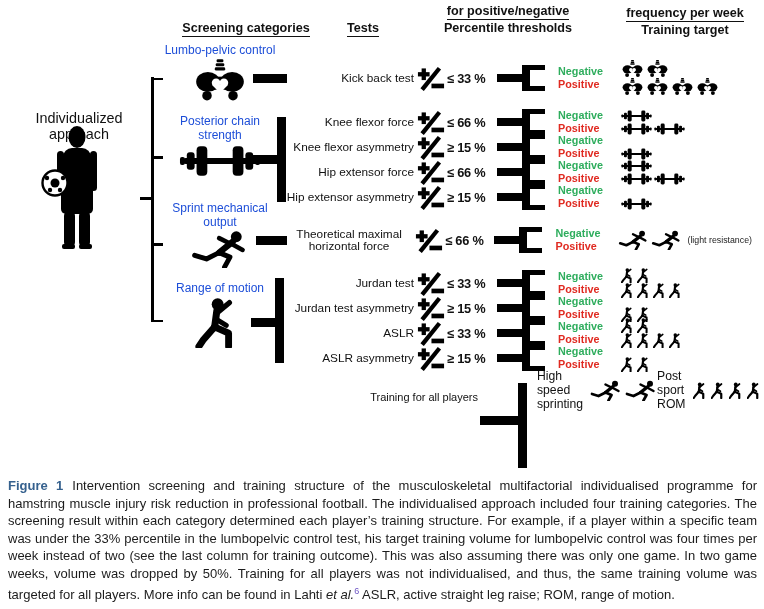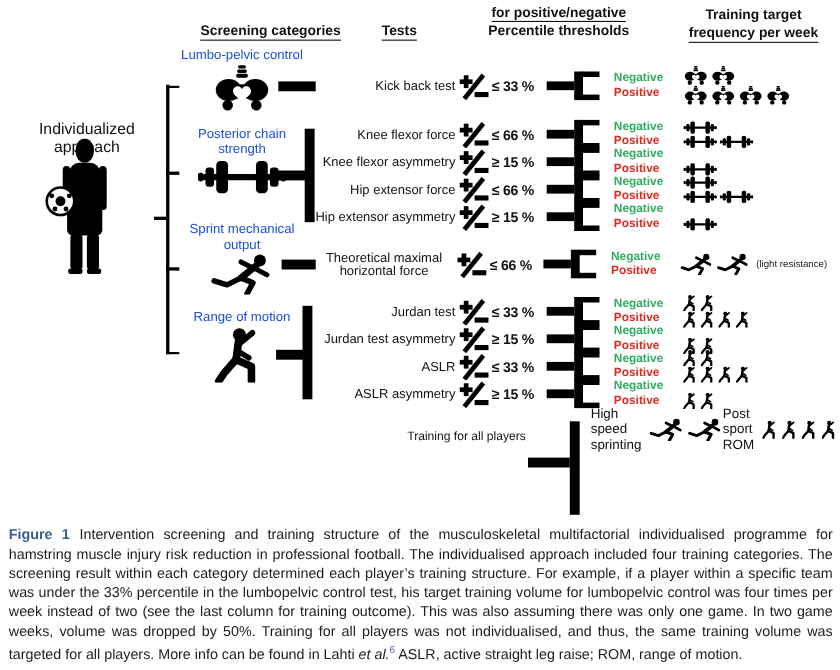--- a/index.html
+++ b/index.html
@@ -136,22 +136,22 @@
 
 <div>
 
   <div class="hdr" style="left:158px;top:20px;width:176px"><span class="ul">Screening categories</span></div>
   <div class="hdr" style="left:330px;top:20px;width:66px"><span class="ul">Tests</span></div>
   <div class="hdr" style="left:428px;top:3px;width:160px">
     <div><span class="ul">for positive/negative</span></div>
     <div>Percentile thresholds</div>
   </div>
   <div class="hdr" style="left:610px;top:5px;width:150px">
+    <div><span class="ul">frequency per week</span></div>
     <div>Training target</div>
-    <div><span class="ul">frequency per week</span></div>
   </div>
 
   <div class="approach">Individualized approach</div>
   <svg class="person">
       <use href="#sym-person"></use>
     </svg>
 
   <div class="line" style="left:151px;top:77px;width:2.5px;height:245px"></div>
   <div class="line" style="left:151px;top:77.5px;width:12px;height:2.5px"></div>
   <div class="line" style="left:151px;top:156px;width:12px;height:2.5px"></div>

